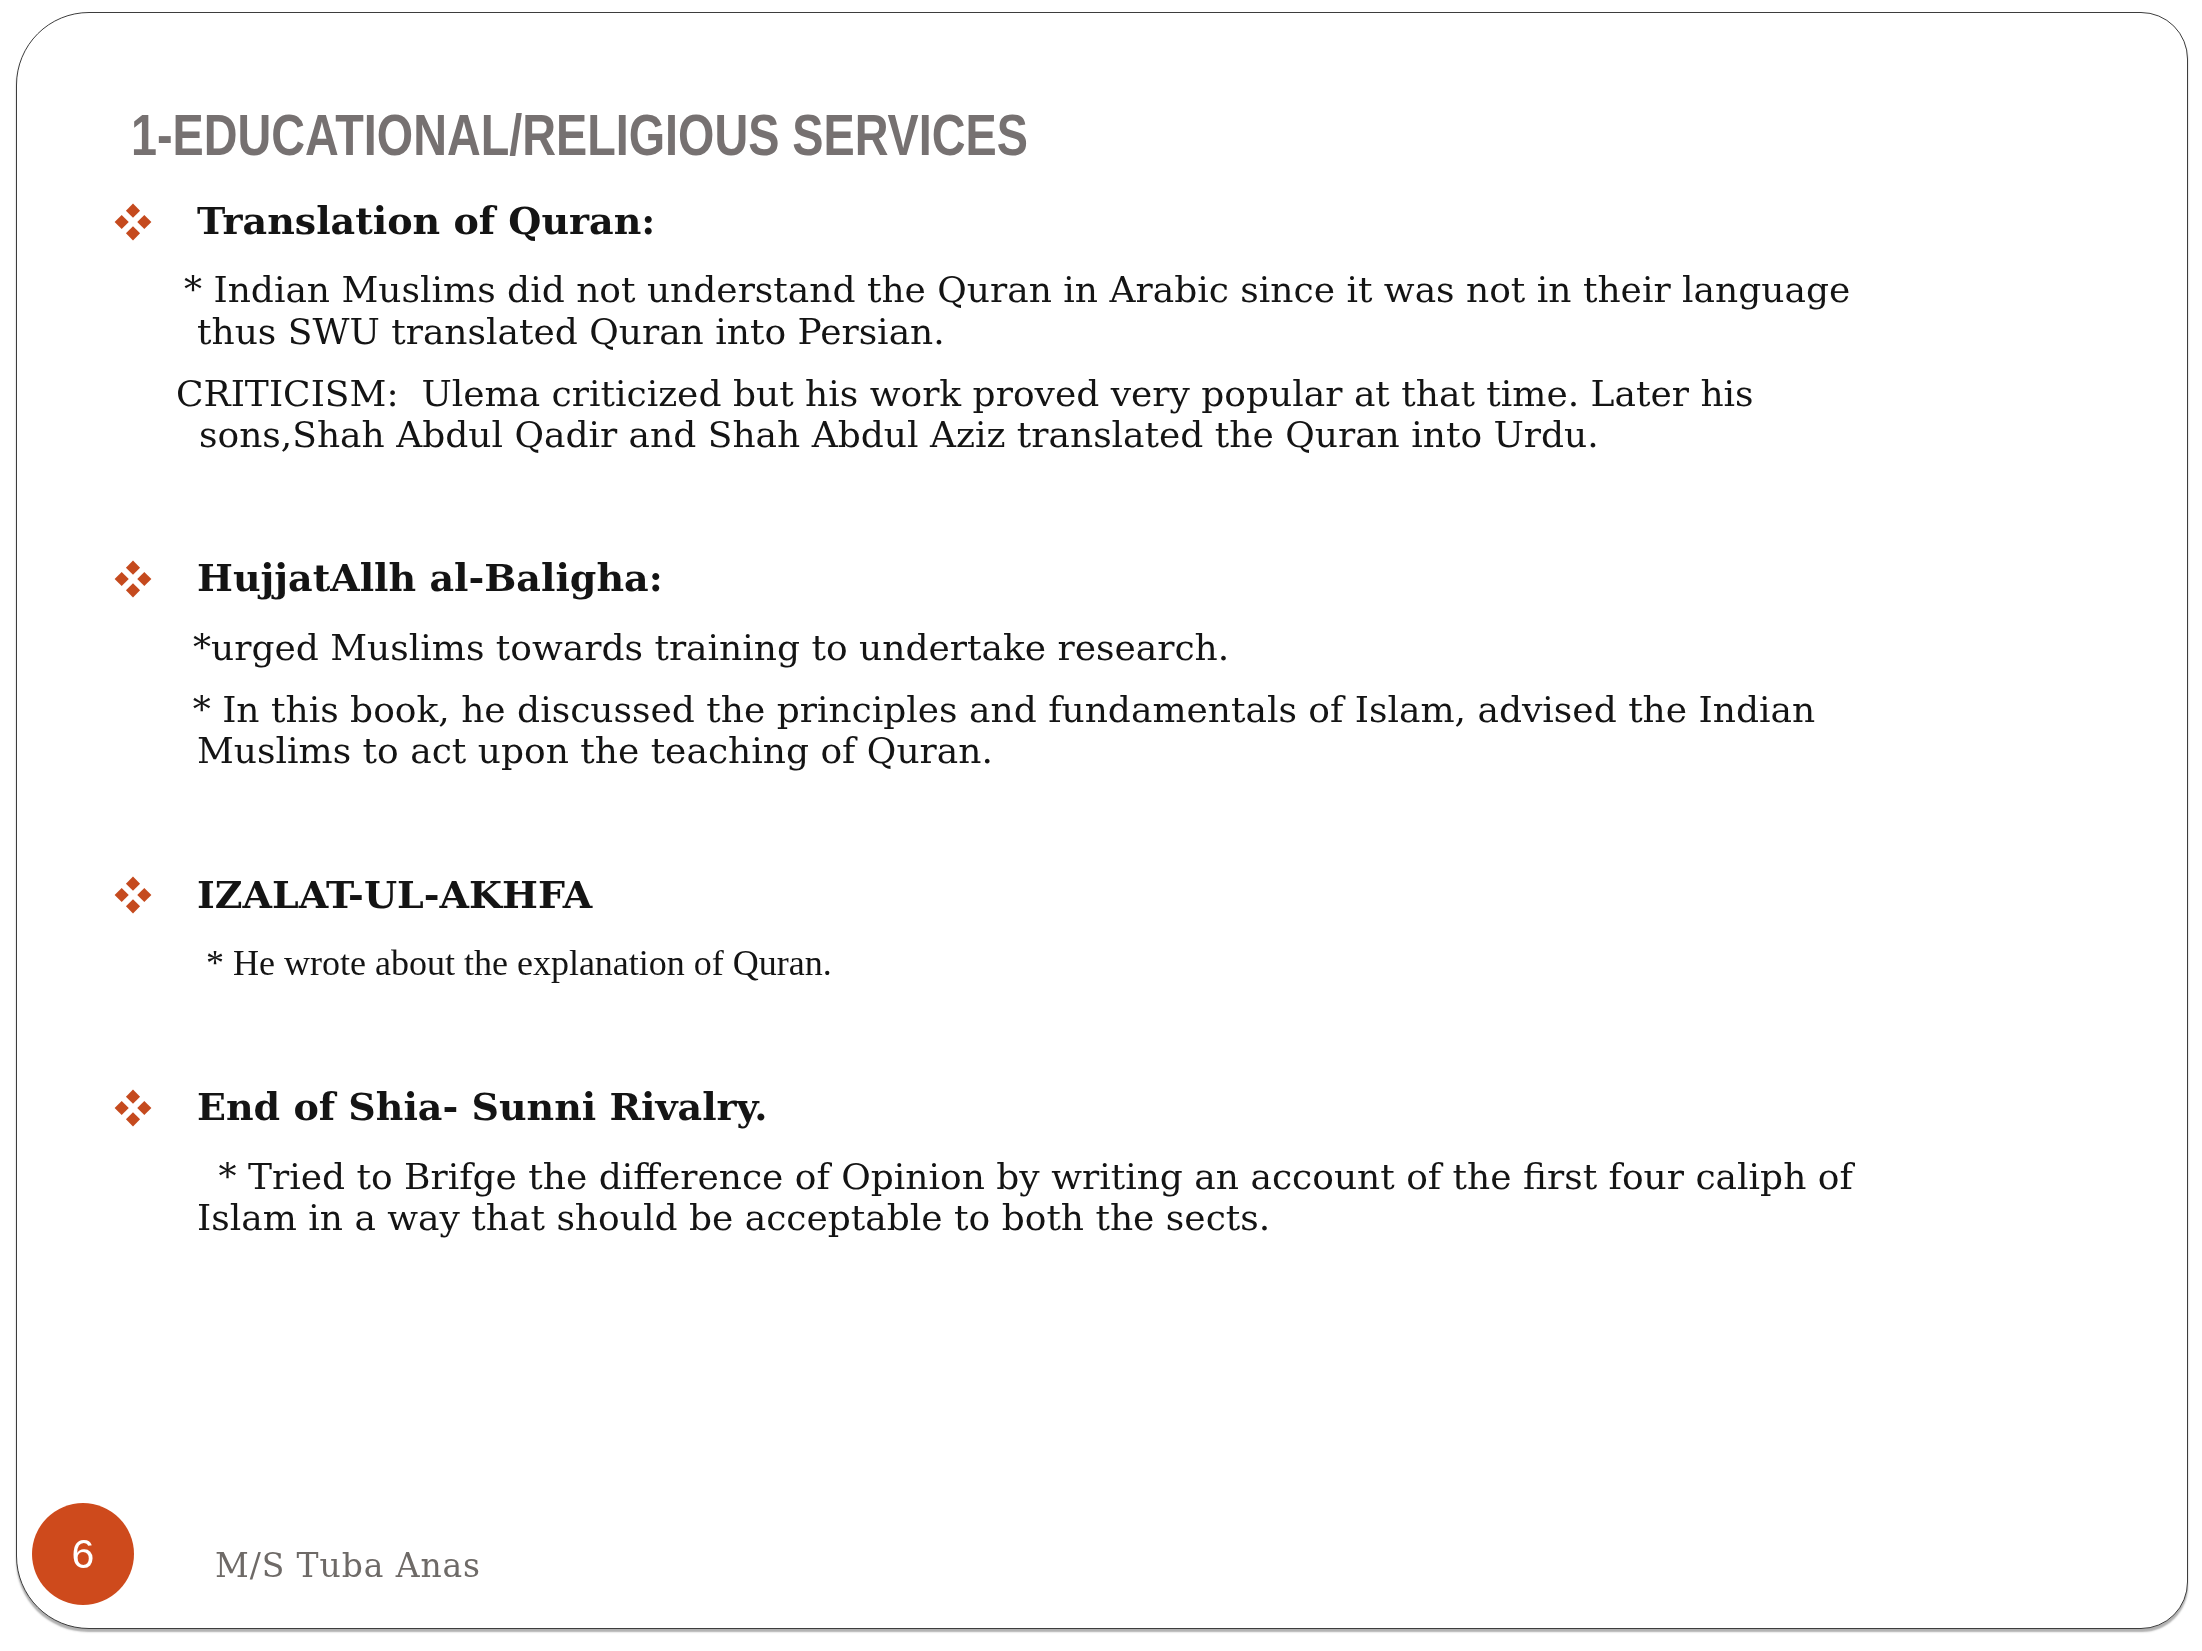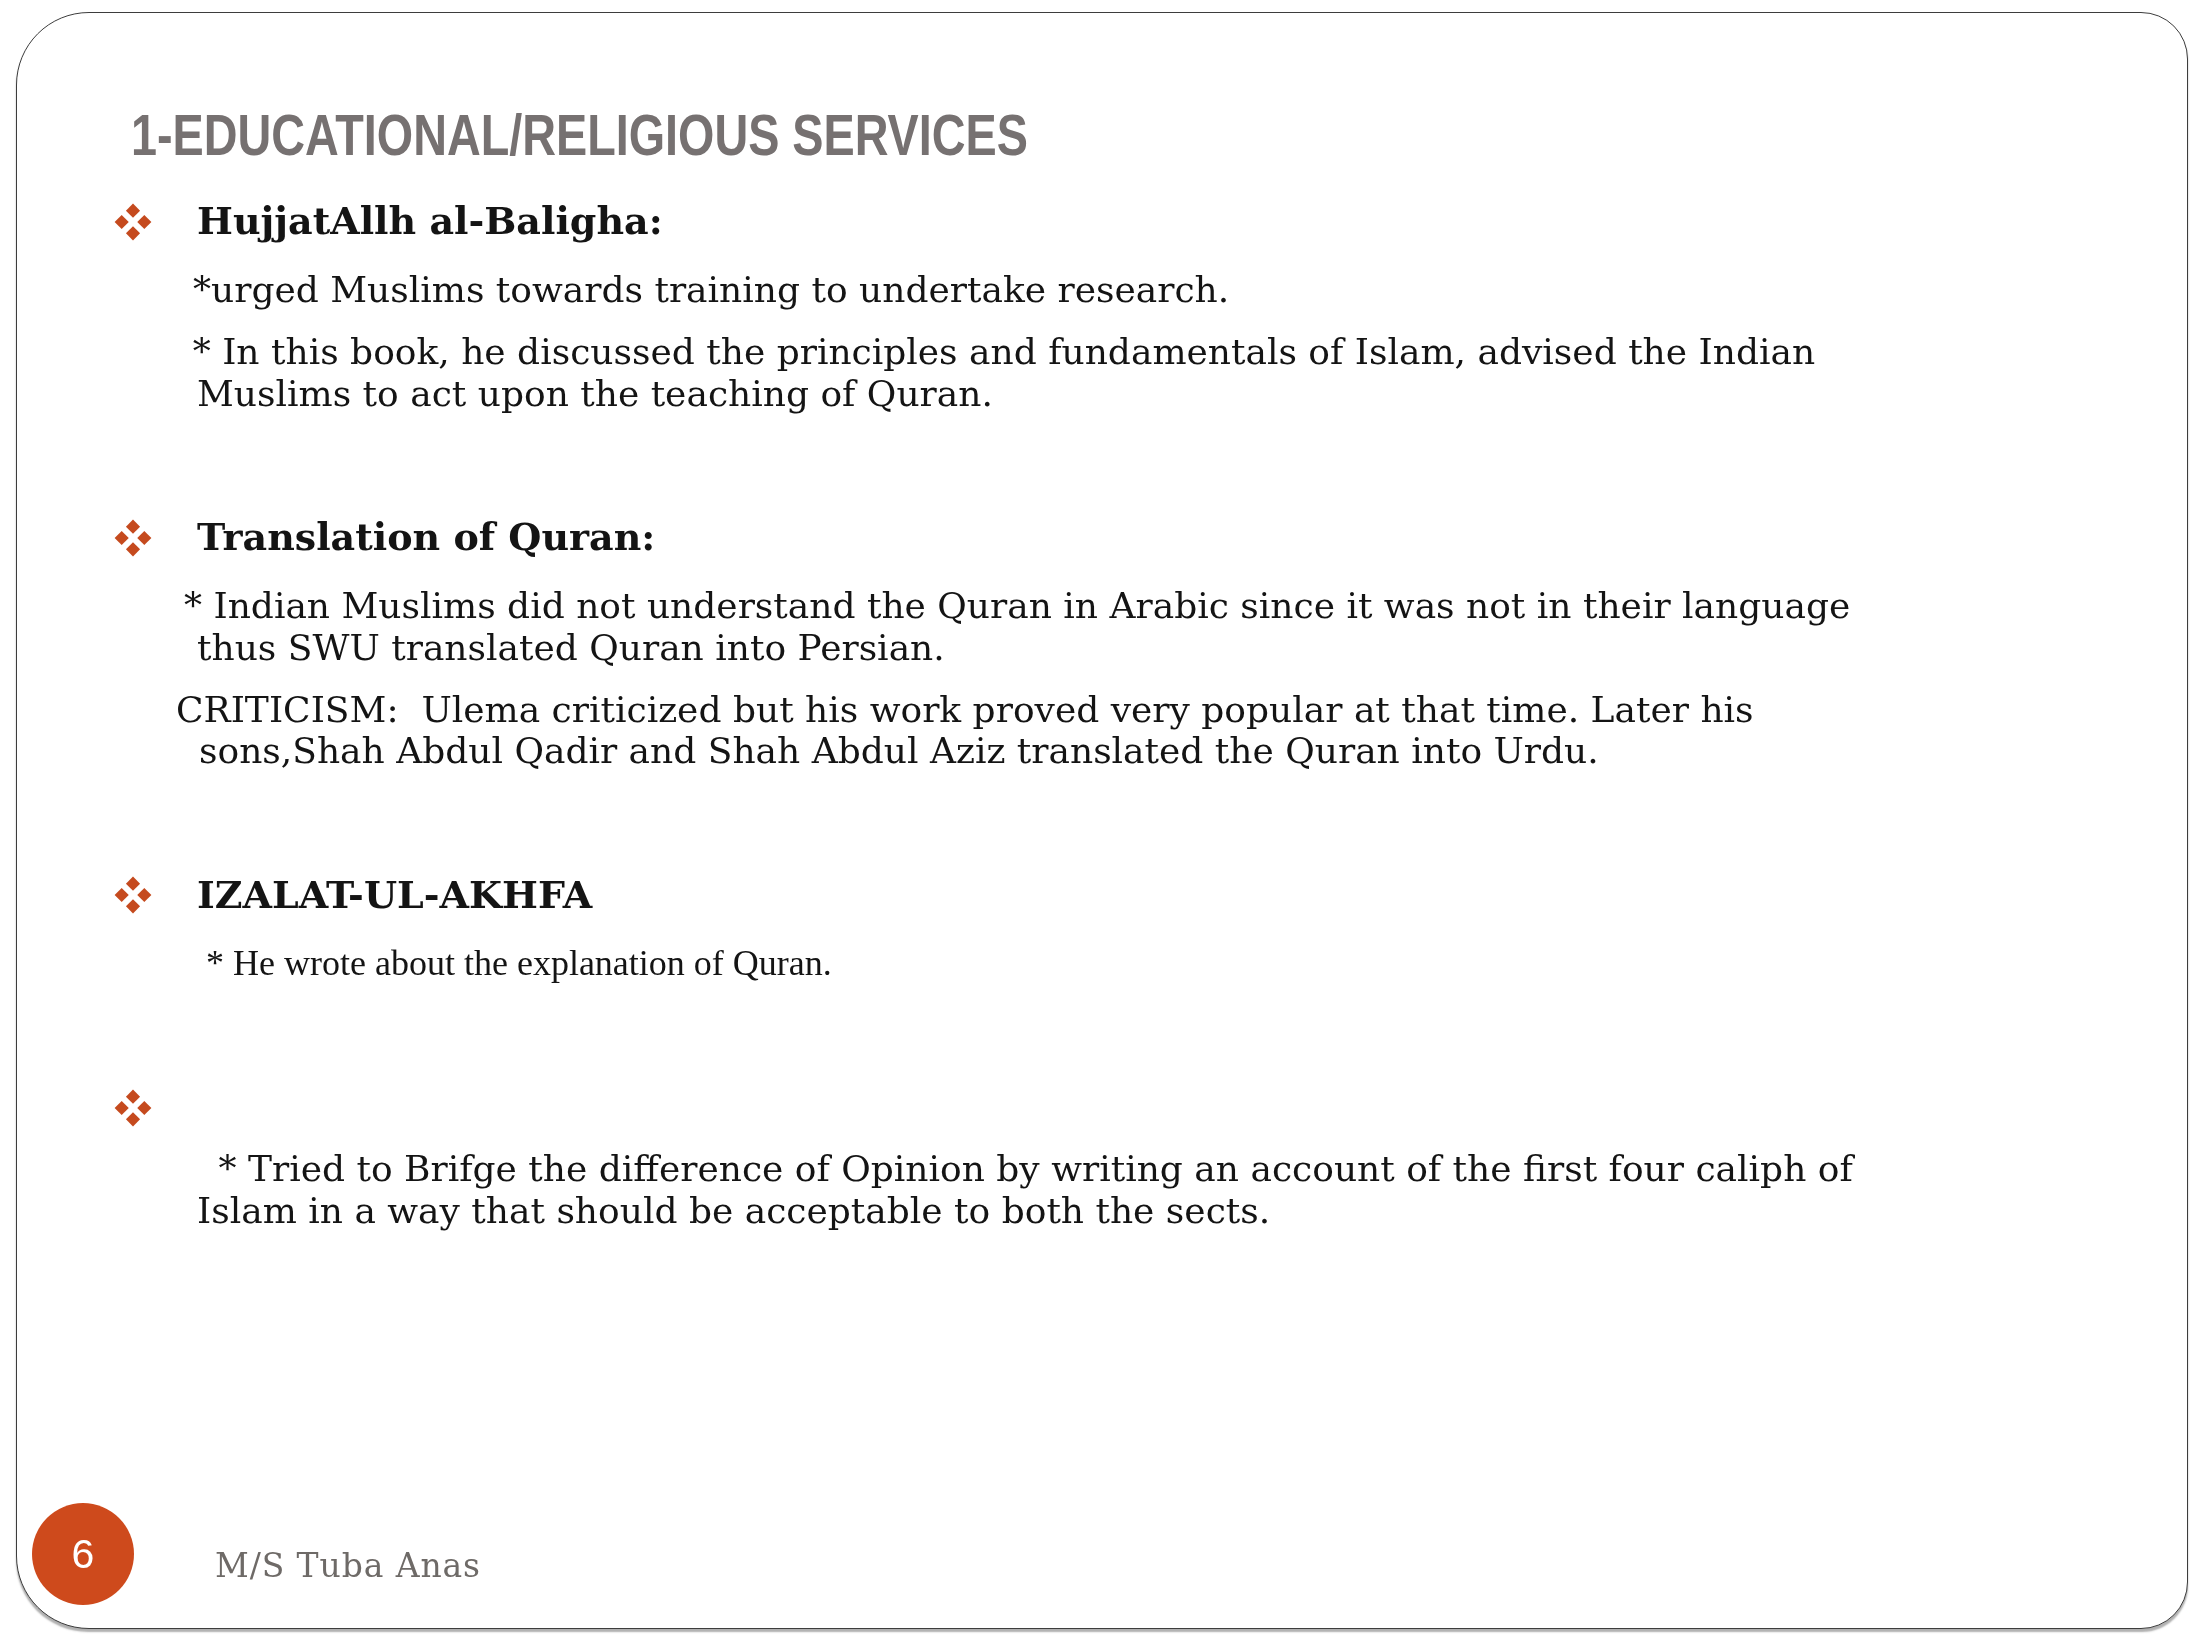--- a/index.html
+++ b/index.html
@@ -123,43 +123,43 @@
   <div class="section">
     <div class="section-heading">
       <div class="bullet-cell">
         <div class="diamond-bullet">
           <span></span>
             <span></span>
             <span></span>
             <span></span>
         </div>
       </div>
-      <div>HujjatAllh al-Baligha:</div>
+      <div>Translation of Quran:</div>
     </div>
-    <div class="para p-c">*urged Muslims towards training to undertake research.</div>
-    <div class="para p-d">* In this book, he discussed the principles and fundamentals of Islam, advised the Indian
-Muslims to act upon the teaching of Quran.</div>
+    <div class="para p-a">* Indian Muslims did not understand the Quran in Arabic since it was not in their language
+thus SWU translated Quran into Persian.</div>
+    <div class="para p-b">CRITICISM:  Ulema criticized but his work proved very popular at that time. Later his
+sons,Shah Abdul Qadir and Shah Abdul Aziz translated the Quran into Urdu.</div>
   </div>
 
   <div class="section">
     <div class="section-heading">
       <div class="bullet-cell">
         <div class="diamond-bullet">
           <span></span>
             <span></span>
             <span></span>
             <span></span>
         </div>
       </div>
-      <div>Translation of Quran:</div>
+      <div>HujjatAllh al-Baligha:</div>
     </div>
-    <div class="para p-a">* Indian Muslims did not understand the Quran in Arabic since it was not in their language
-thus SWU translated Quran into Persian.</div>
-    <div class="para p-b">CRITICISM:  Ulema criticized but his work proved very popular at that time. Later his
-sons,Shah Abdul Qadir and Shah Abdul Aziz translated the Quran into Urdu.</div>
+    <div class="para p-c">*urged Muslims towards training to undertake research.</div>
+    <div class="para p-d">* In this book, he discussed the principles and fundamentals of Islam, advised the Indian
+Muslims to act upon the teaching of Quran.</div>
   </div>
 
   <div class="section">
     <div class="section-heading">
       <div class="bullet-cell">
         <div class="diamond-bullet">
           <span></span>
             <span></span>
             <span></span>
             <span></span>
@@ -173,20 +173,21 @@
   <div class="section">
     <div class="section-heading">
       <div class="bullet-cell">
         <div class="diamond-bullet">
           <span></span>
             <span></span>
             <span></span>
             <span></span>
         </div>
       </div>
+      <div>End of Shia- Sunni Rivalry.</div>
     </div>
     <div class="para p-g">* Tried to Brifge the difference of Opinion by writing an account of the first four caliph of
 Islam in a way that should be acceptable to both the sects.</div>
   </div>
 
 </div>
 
 <div class="page-badge">
   <span>6</span>
 </div>

